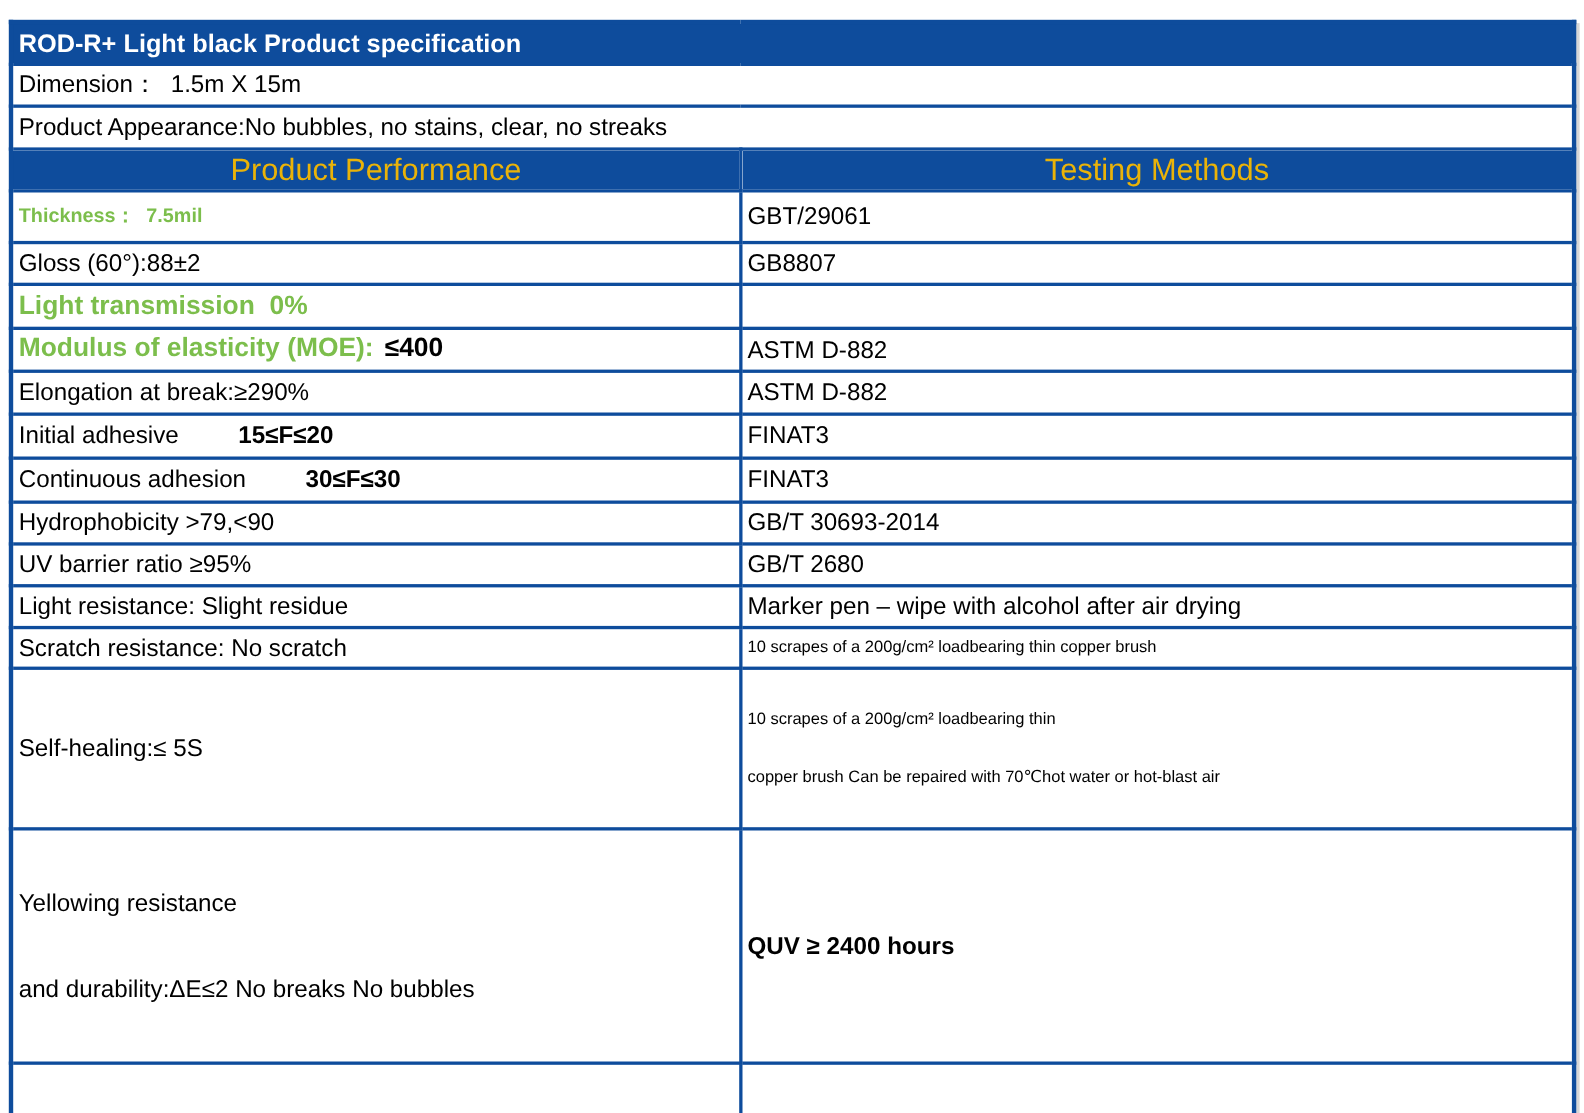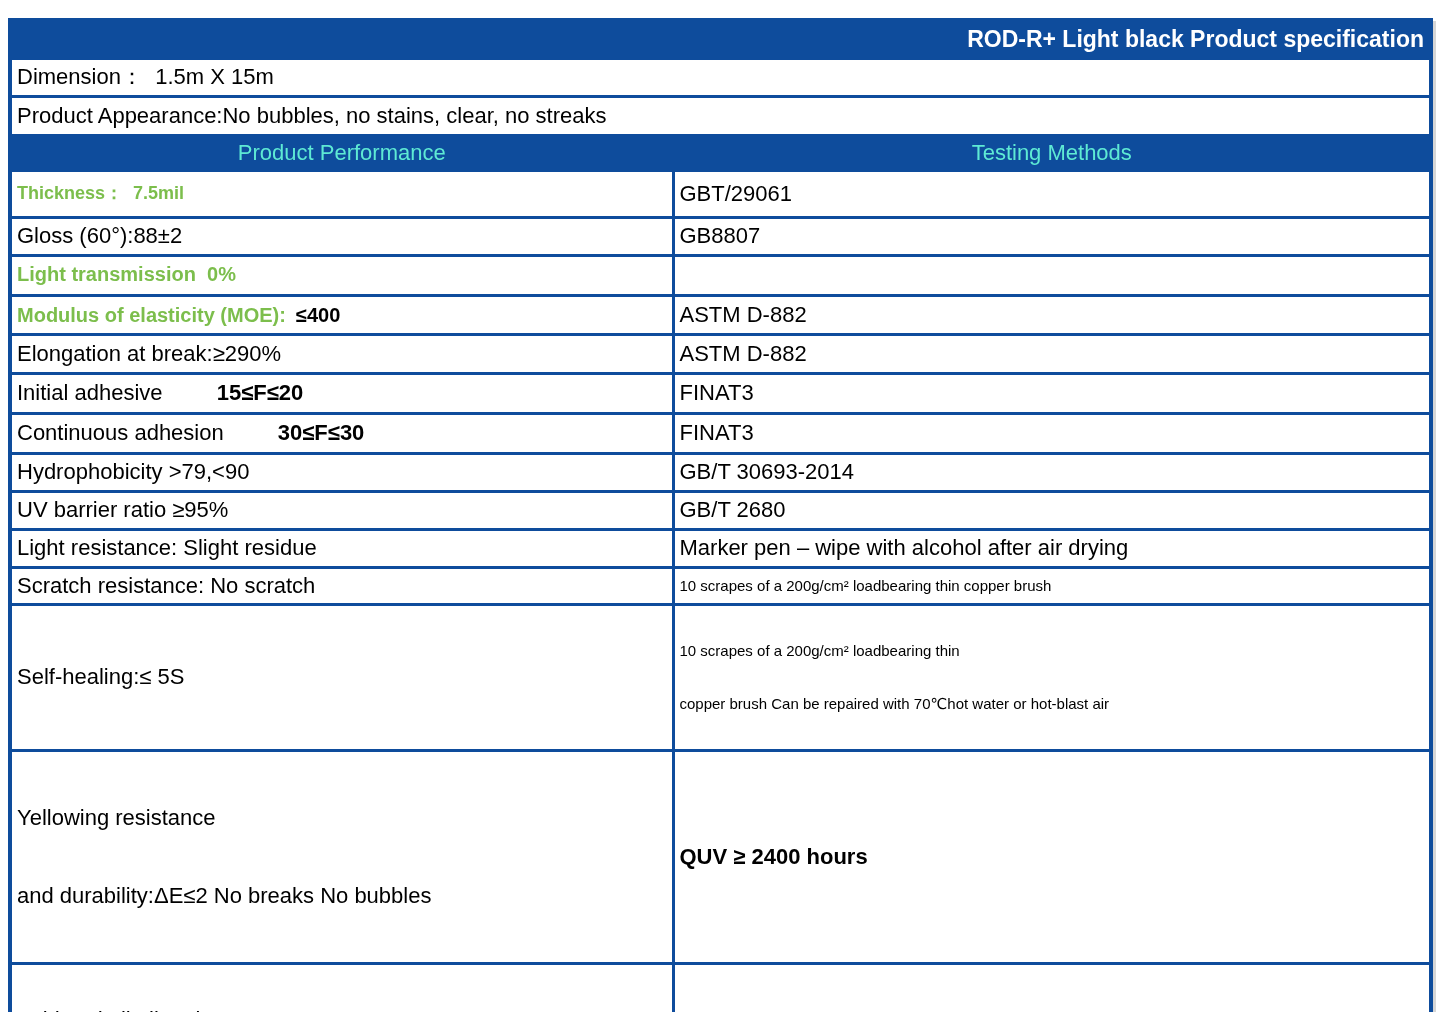--- a/index.html
+++ b/index.html
@@ -23,29 +23,29 @@
     border:3px solid var(--blue);
     padding:1px 5px;
     font-size:22px;
     line-height:1.18;
     vertical-align:middle;
     white-space:pre-wrap;
     overflow:hidden;
   }
   tr.title-row td{
     background:var(--blue);color:#fff;
-    text-align:right;font-weight:bold;font-size:23px;
+    text-align:left;font-weight:bold;font-size:23px;
   }
   tr.band-row td{
-    background:var(--blue);color:#5eead4;
-    text-align:center;font-size:22px;font-weight:500;
+    background:var(--blue);color:#eab308;
+    text-align:center;font-size:28px;font-weight:500;
   }
   .green{color:var(--green);font-weight:bold;}
   .fs27{font-size:18px;}
-  .fs24{font-size:20px;}
+  .fs24{font-size:24px;}
   .bold{font-weight:bold;margin-left:48px;}
   .gap-left{margin-left:10px;}
   .fs21{font-size:15px;}
   .fs19{font-size:15px;}
   .fs23{font-size:23px;}
   .method div{white-space:pre-wrap;}
 </style>
 </head>
 <body>
 

